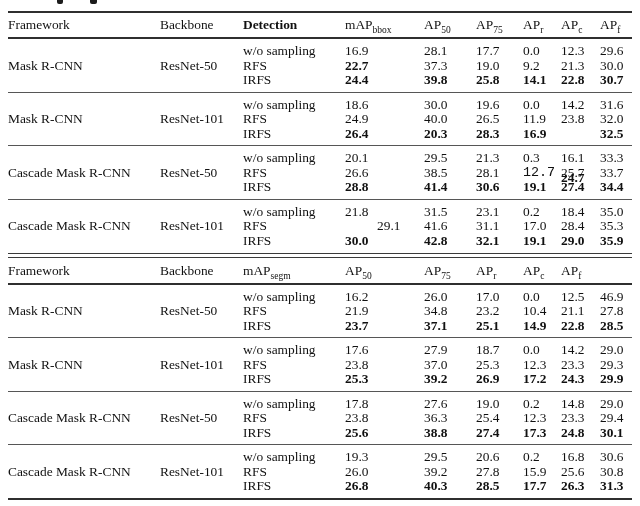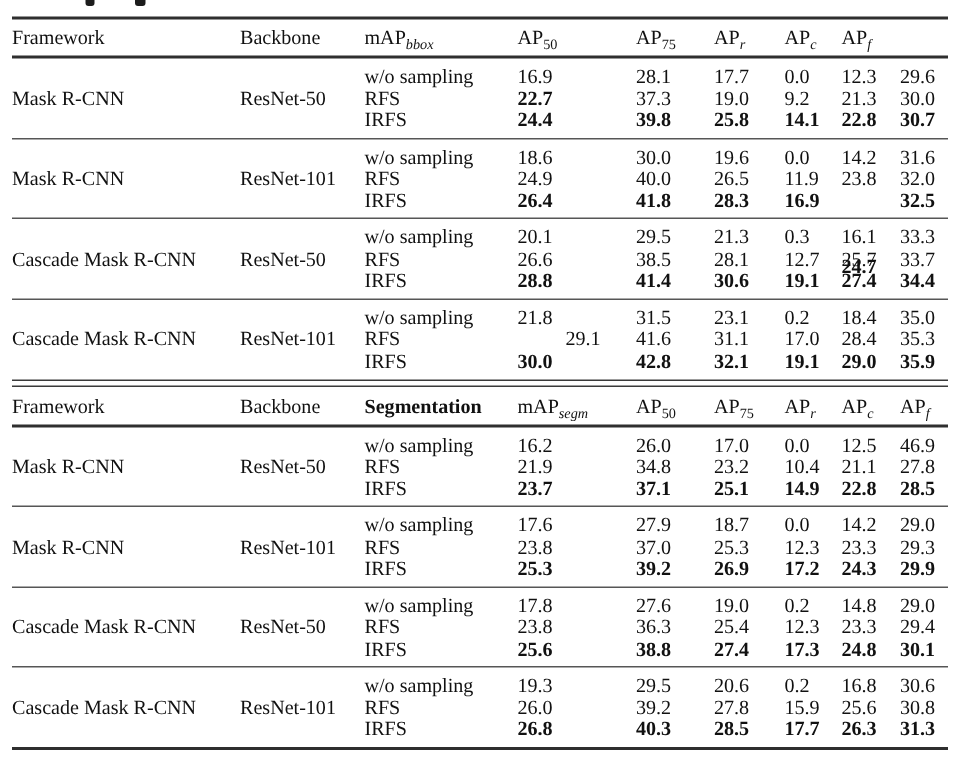--- a/index.html
+++ b/index.html
@@ -18,41 +18,42 @@
   .rule-bottom{border-top:2px solid #2f2f2f;height:0;}
   .double-rule{height:2.6px;border-top:1.3px solid #3a3a3a;border-bottom:1.3px solid #3a3a3a;margin:1px 0;}
   .grid{
     display:grid;
     grid-template-columns:152px 83px 102px 79px 52px 47px 38px 39px 32px;
   }
   .hrow{height:24px;align-items:center;font-size:13.4px;}
   .hcell{white-space:nowrap;}
   .task{font-weight:bold;}
   sub.msub{font-size:9.5px;line-height:0;}
-  sub.it{font-style:italic;}
+  sub.it{}
   .group{padding:5px 0 4px;}
   .group + .group{border-top:1.5px solid #565656;}
   .ggrid{grid-template-rows:repeat(3,14.5px);}
   .cell{font-size:13.4px;line-height:14.5px;white-space:nowrap;}
   .mid{align-self:center;grid-row:1/4;}
   .b{font-weight:bold;}
 </style>
 </head>
 <body>
 
 <div class="page">
 
   <span class="clip-frag" style="left:57px;width:6px;height:4px;"></span>
   <span class="clip-frag" style="left:90px;width:7px;height:4px;"></span>
   <div class="content">
     <div class="rule-top"></div>
     <div id="table-root">
         <div class="grid hrow">
           <span class="hcell">Framework</span>
           <span class="hcell">Backbone</span>
+          <span class="hcell task">Detection</span>
           <span class="hcell"><span>mAP</span><sub class="msub it">bbox</sub></span>
           <span class="hcell"><span>AP</span><sub class="msub">50</sub></span>
           <span class="hcell"><span>AP</span><sub class="msub">75</sub></span>
           <span class="hcell"><span>AP</span><sub class="msub it">r</sub></span>
           <span class="hcell"><span>AP</span><sub class="msub it">c</sub></span>
           <span class="hcell"><span>AP</span><sub class="msub it">f</sub></span>
         </div>
         <div class="rule-header"></div>
         <div>
           <div class="grid ggrid group">
@@ -92,41 +93,41 @@
             <span class="cell" style="grid-area: 1 / 9;">31.6</span>
             <span class="cell" style="grid-area: 2 / 3;">RFS</span>
             <span class="cell" style="grid-area: 2 / 4;">24.9</span>
             <span class="cell" style="grid-area: 2 / 5;">40.0</span>
             <span class="cell" style="grid-area: 2 / 6;">26.5</span>
             <span class="cell" style="grid-area: 2 / 7;">11.9</span>
             <span class="cell" style="grid-area: 2 / 8;">23.8</span>
             <span class="cell" style="grid-area: 2 / 9;">32.0</span>
             <span class="cell" style="grid-area: 3 / 3;">IRFS</span>
             <span class="cell b" style="grid-area: 3 / 4;">26.4</span>
-            <span class="cell b" style="grid-area: 3 / 5;">41.8</span>
+            <span class="cell b" style="grid-area: 3 / 5;">20.3</span>
             <span class="cell b" style="grid-area: 3 / 6;">28.3</span>
             <span class="cell b" style="grid-area: 3 / 7;">16.9</span>
             <span class="cell b" style="grid-area: 3 / 8; margin-top: 44px;">24.7</span>
             <span class="cell b" style="grid-area: 3 / 9;">32.5</span>
           </div>
           <div class="grid ggrid group">
             <span class="cell mid" style="grid-column: 1;">Cascade Mask R-CNN</span>
             <span class="cell mid" style="grid-column: 2;">ResNet-50</span>
             <span class="cell" style="grid-area: 1 / 3;">w/o sampling</span>
             <span class="cell" style="grid-area: 1 / 4;">20.1</span>
             <span class="cell" style="grid-area: 1 / 5;">29.5</span>
             <span class="cell" style="grid-area: 1 / 6;">21.3</span>
             <span class="cell" style="grid-area: 1 / 7;">0.3</span>
             <span class="cell" style="grid-area: 1 / 8;">16.1</span>
             <span class="cell" style="grid-area: 1 / 9;">33.3</span>
             <span class="cell" style="grid-area: 2 / 3;">RFS</span>
             <span class="cell" style="grid-area: 2 / 4;">26.6</span>
             <span class="cell" style="grid-area: 2 / 5;">38.5</span>
             <span class="cell" style="grid-area: 2 / 6;">28.1</span>
-            <span class="cell" style="grid-area: 2 / 7;">12.7</span>
+            <span class="cell" style="grid-area: 2 / 7; font-family: Liberation Mono, monospace;">12.7</span>
             <span class="cell" style="grid-area: 2 / 8;">25.7</span>
             <span class="cell" style="grid-area: 2 / 9;">33.7</span>
             <span class="cell" style="grid-area: 3 / 3;">IRFS</span>
             <span class="cell b" style="grid-area: 3 / 4;">28.8</span>
             <span class="cell b" style="grid-area: 3 / 5;">41.4</span>
             <span class="cell b" style="grid-area: 3 / 6;">30.6</span>
             <span class="cell b" style="grid-area: 3 / 7;">19.1</span>
             <span class="cell b" style="grid-area: 3 / 8;">27.4</span>
             <span class="cell b" style="grid-area: 3 / 9;">34.4</span>
           </div>
@@ -153,21 +154,20 @@
             <span class="cell b" style="grid-area: 3 / 6;">32.1</span>
             <span class="cell b" style="grid-area: 3 / 7;">19.1</span>
             <span class="cell b" style="grid-area: 3 / 8;">29.0</span>
             <span class="cell b" style="grid-area: 3 / 9;">35.9</span>
           </div>
         </div>
         <div class="double-rule"></div>
         <div class="grid hrow">
           <span class="hcell">Framework</span>
           <span class="hcell">Backbone</span>
-          <span class="hcell task">Segmentation</span>
           <span class="hcell"><span>mAP</span><sub class="msub it">segm</sub></span>
           <span class="hcell"><span>AP</span><sub class="msub">50</sub></span>
           <span class="hcell"><span>AP</span><sub class="msub">75</sub></span>
           <span class="hcell"><span>AP</span><sub class="msub it">r</sub></span>
           <span class="hcell"><span>AP</span><sub class="msub it">c</sub></span>
           <span class="hcell"><span>AP</span><sub class="msub it">f</sub></span>
         </div>
         <div class="rule-header"></div>
         <div>
           <div class="grid ggrid group">

